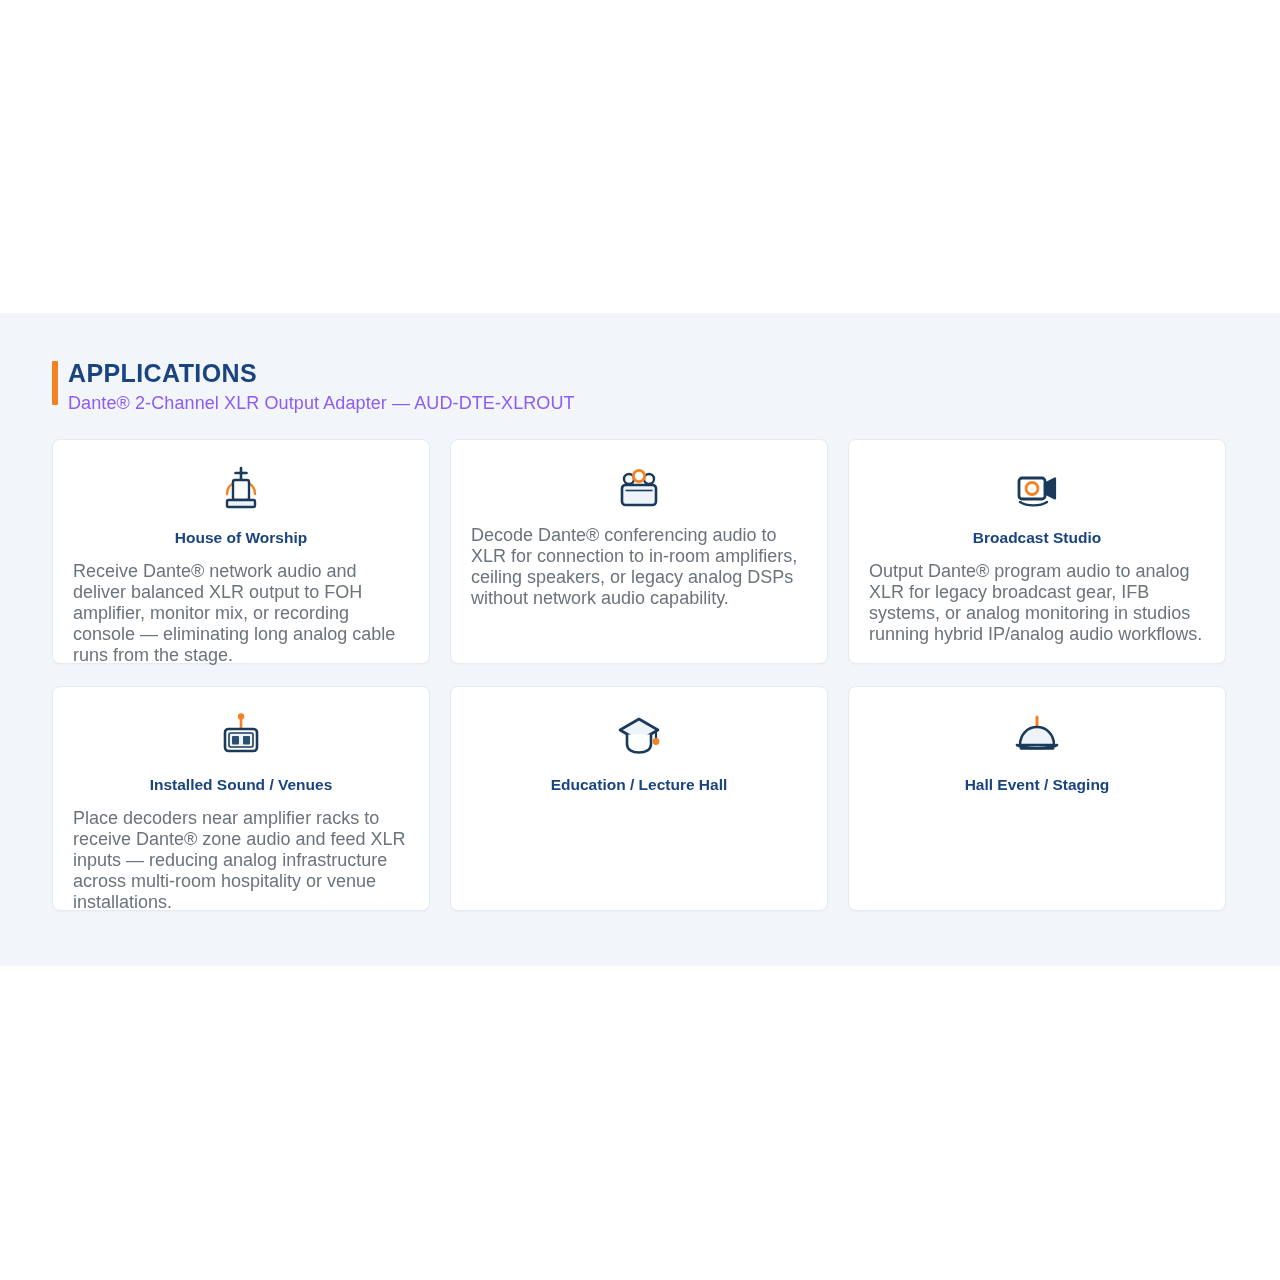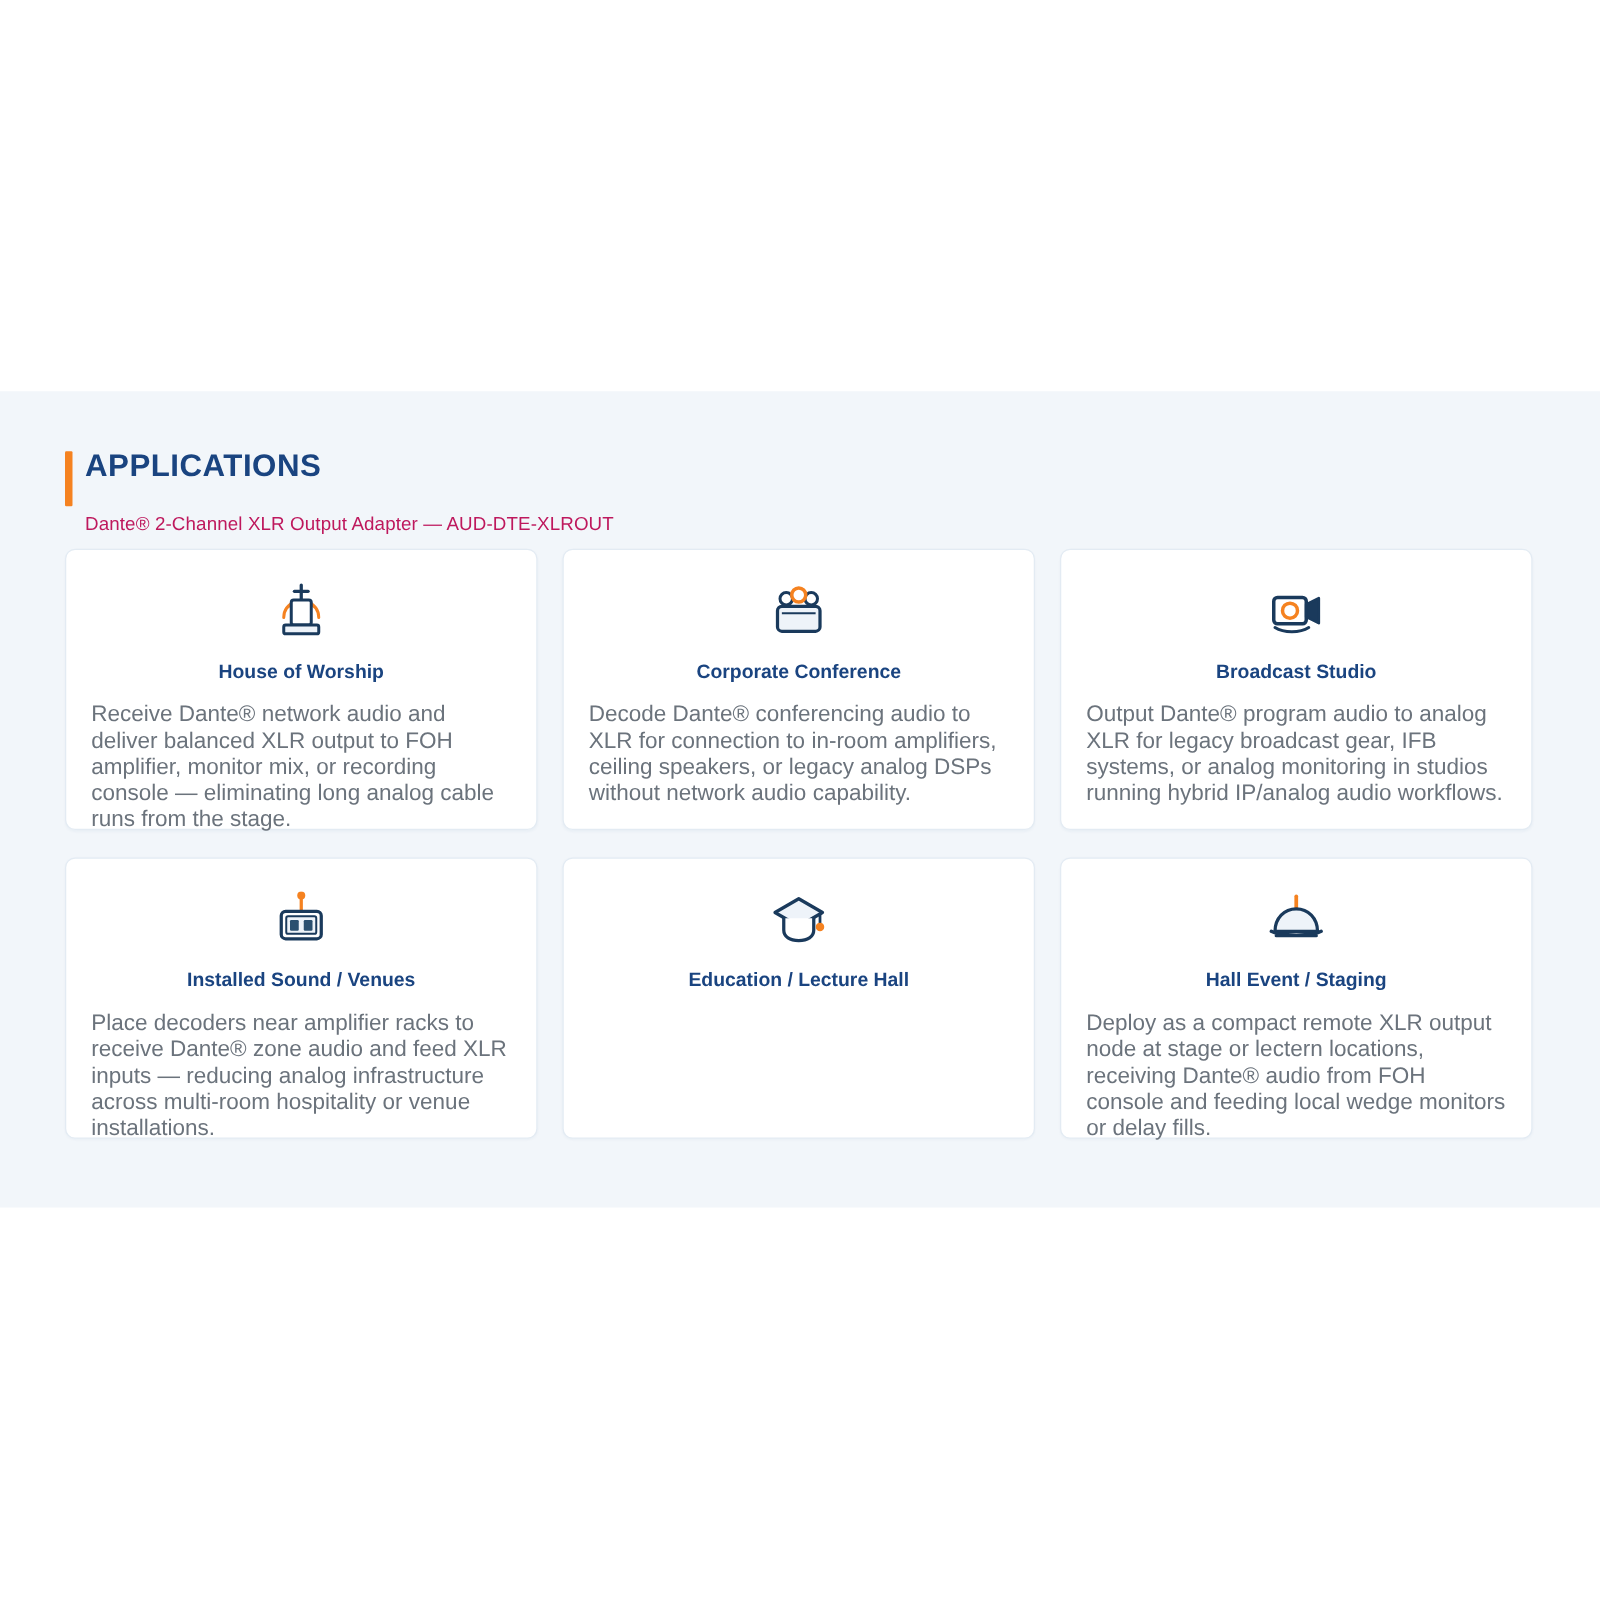--- a/index.html
+++ b/index.html
@@ -56,24 +56,24 @@
   }
   .section-title {
     font-size: 25px;
     font-weight: bold;
     color: #1a4480;
     letter-spacing: 0.4px;
     line-height: 30px;
     margin: 0;
   }
   .section-subtitle {
-    font-size: 15px;
-    color: #be185d;
+    font-size: 18px;
+    color: #8b5cf6;
     line-height: 22px;
-    margin-top: 21px;
+    margin-top: 4px;
     letter-spacing: 0.1px;
   }
 
   
   .card-grid {
     display: grid;
     grid-template-columns: repeat(3, 378px);
     column-gap: 20px;
     row-gap: 22px;
     margin-top: 25px;
@@ -151,21 +151,20 @@
         <div class="app-card">
           <div class="card-icon">
             <svg width="44" height="46" viewBox="0 0 44 46" fill="none">
               <circle cx="12" cy="13" r="5" fill="#ffffff" stroke="#1a3a5c" stroke-width="2.4"></circle>
               <circle cx="32" cy="13" r="5" fill="#ffffff" stroke="#1a3a5c" stroke-width="2.4"></circle>
               <circle cx="22" cy="10" r="5.6" fill="#ffffff" stroke="#f58220" stroke-width="2.8"></circle>
               <rect x="5" y="19" width="34" height="20" rx="3.5" fill="#eef3f9" stroke="#1a3a5c" stroke-width="2.6"></rect>
               <line x1="8.5" y1="24.5" x2="35.5" y2="24.5" stroke="#1a3a5c" stroke-width="1.6"></line>
             </svg>
           </div>
-          <div class="card-title">Corporate Conference</div>
           <div class="card-desc">Decode Dante® conferencing audio to XLR for connection to in-room amplifiers, ceiling speakers, or legacy analog DSPs without network audio capability.</div>
         </div>
 
         <div class="app-card">
           <div class="card-icon">
             <svg width="46" height="46" viewBox="0 0 46 46" fill="none">
               <rect x="5" y="12" width="26" height="21" rx="3" fill="#ffffff" stroke="#1a3a5c" stroke-width="2.8"></rect>
               <circle cx="18" cy="22.5" r="6" fill="#ffffff" stroke="#f58220" stroke-width="2.8"></circle>
               <path d="M31 17.5 L41 12.5 L41 32.5 L31 27.5 Z" fill="#1a3a5c" stroke="#1a3a5c" stroke-width="2.2" stroke-linejoin="round"></path>
               <path d="M6 36 C13 40.5, 26 40.5, 33 36" stroke="#1a3a5c" stroke-width="2.4" stroke-linecap="round" fill="none"></path>
@@ -205,20 +204,19 @@
         <div class="app-card">
           <div class="card-icon">
             <svg width="48" height="46" viewBox="0 0 48 46" fill="none">
               <line x1="24" y1="4" x2="24" y2="15" stroke="#f58220" stroke-width="3" stroke-linecap="round"></line>
               <path d="M7 32 C7 21.5, 14.5 14, 24 14 C33.5 14, 41 21.5, 41 32 Z" fill="#eef3f9" stroke="#1a3a5c" stroke-width="2.6" stroke-linejoin="round"></path>
               <path d="M4 32 C11 36, 37 36, 44 32" stroke="#1a3a5c" stroke-width="2.6" stroke-linecap="round" fill="none"></path>
               <line x1="8" y1="35.5" x2="40" y2="35.5" stroke="#1a3a5c" stroke-width="2.6" stroke-linecap="round"></line>
             </svg>
           </div>
           <div class="card-title">Hall Event / Staging</div>
-          <div class="card-desc">Deploy as a compact remote XLR output node at stage or lectern locations, receiving Dante® audio from FOH console and feeding local wedge monitors or delay fills.</div>
         </div>
 
       </div>
     </div>
   </section>
 
 </div>
 
 </body></html>

